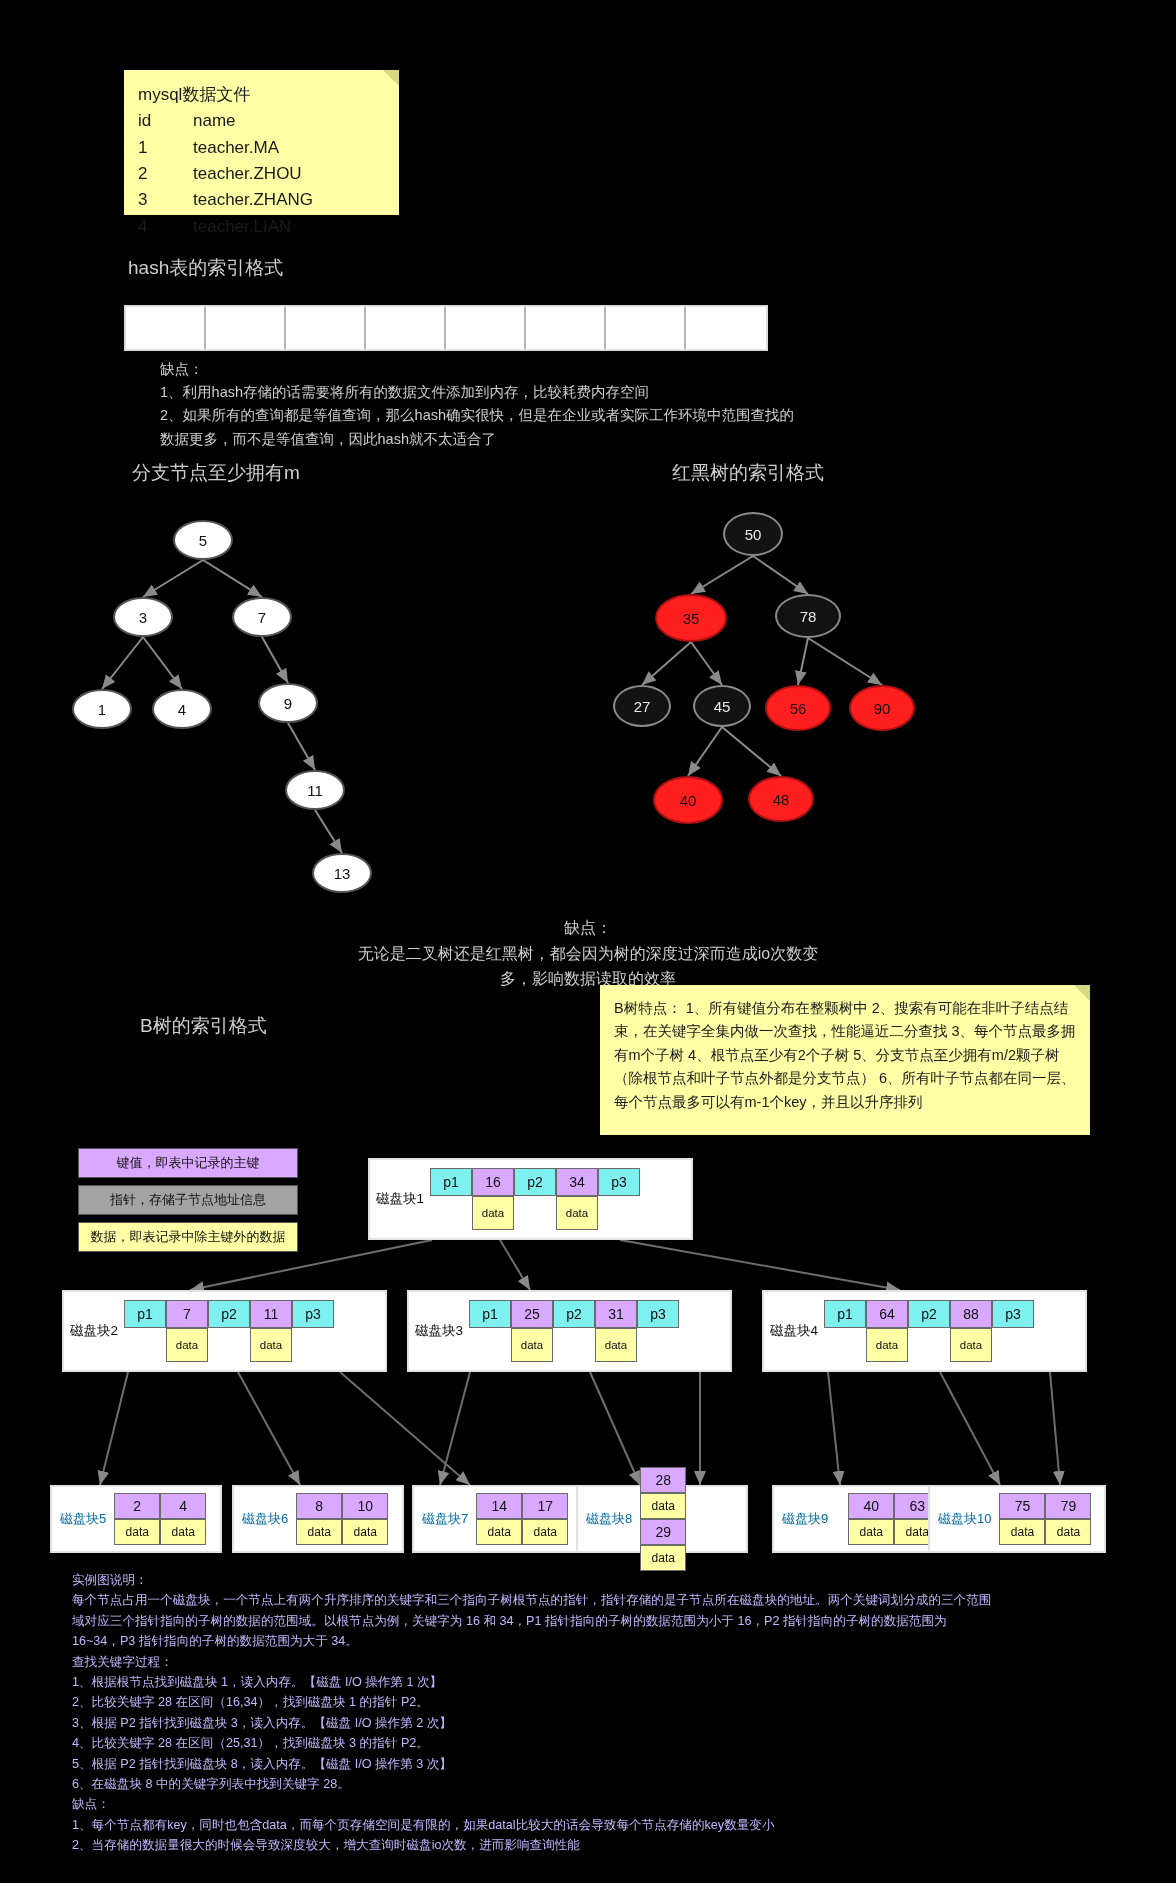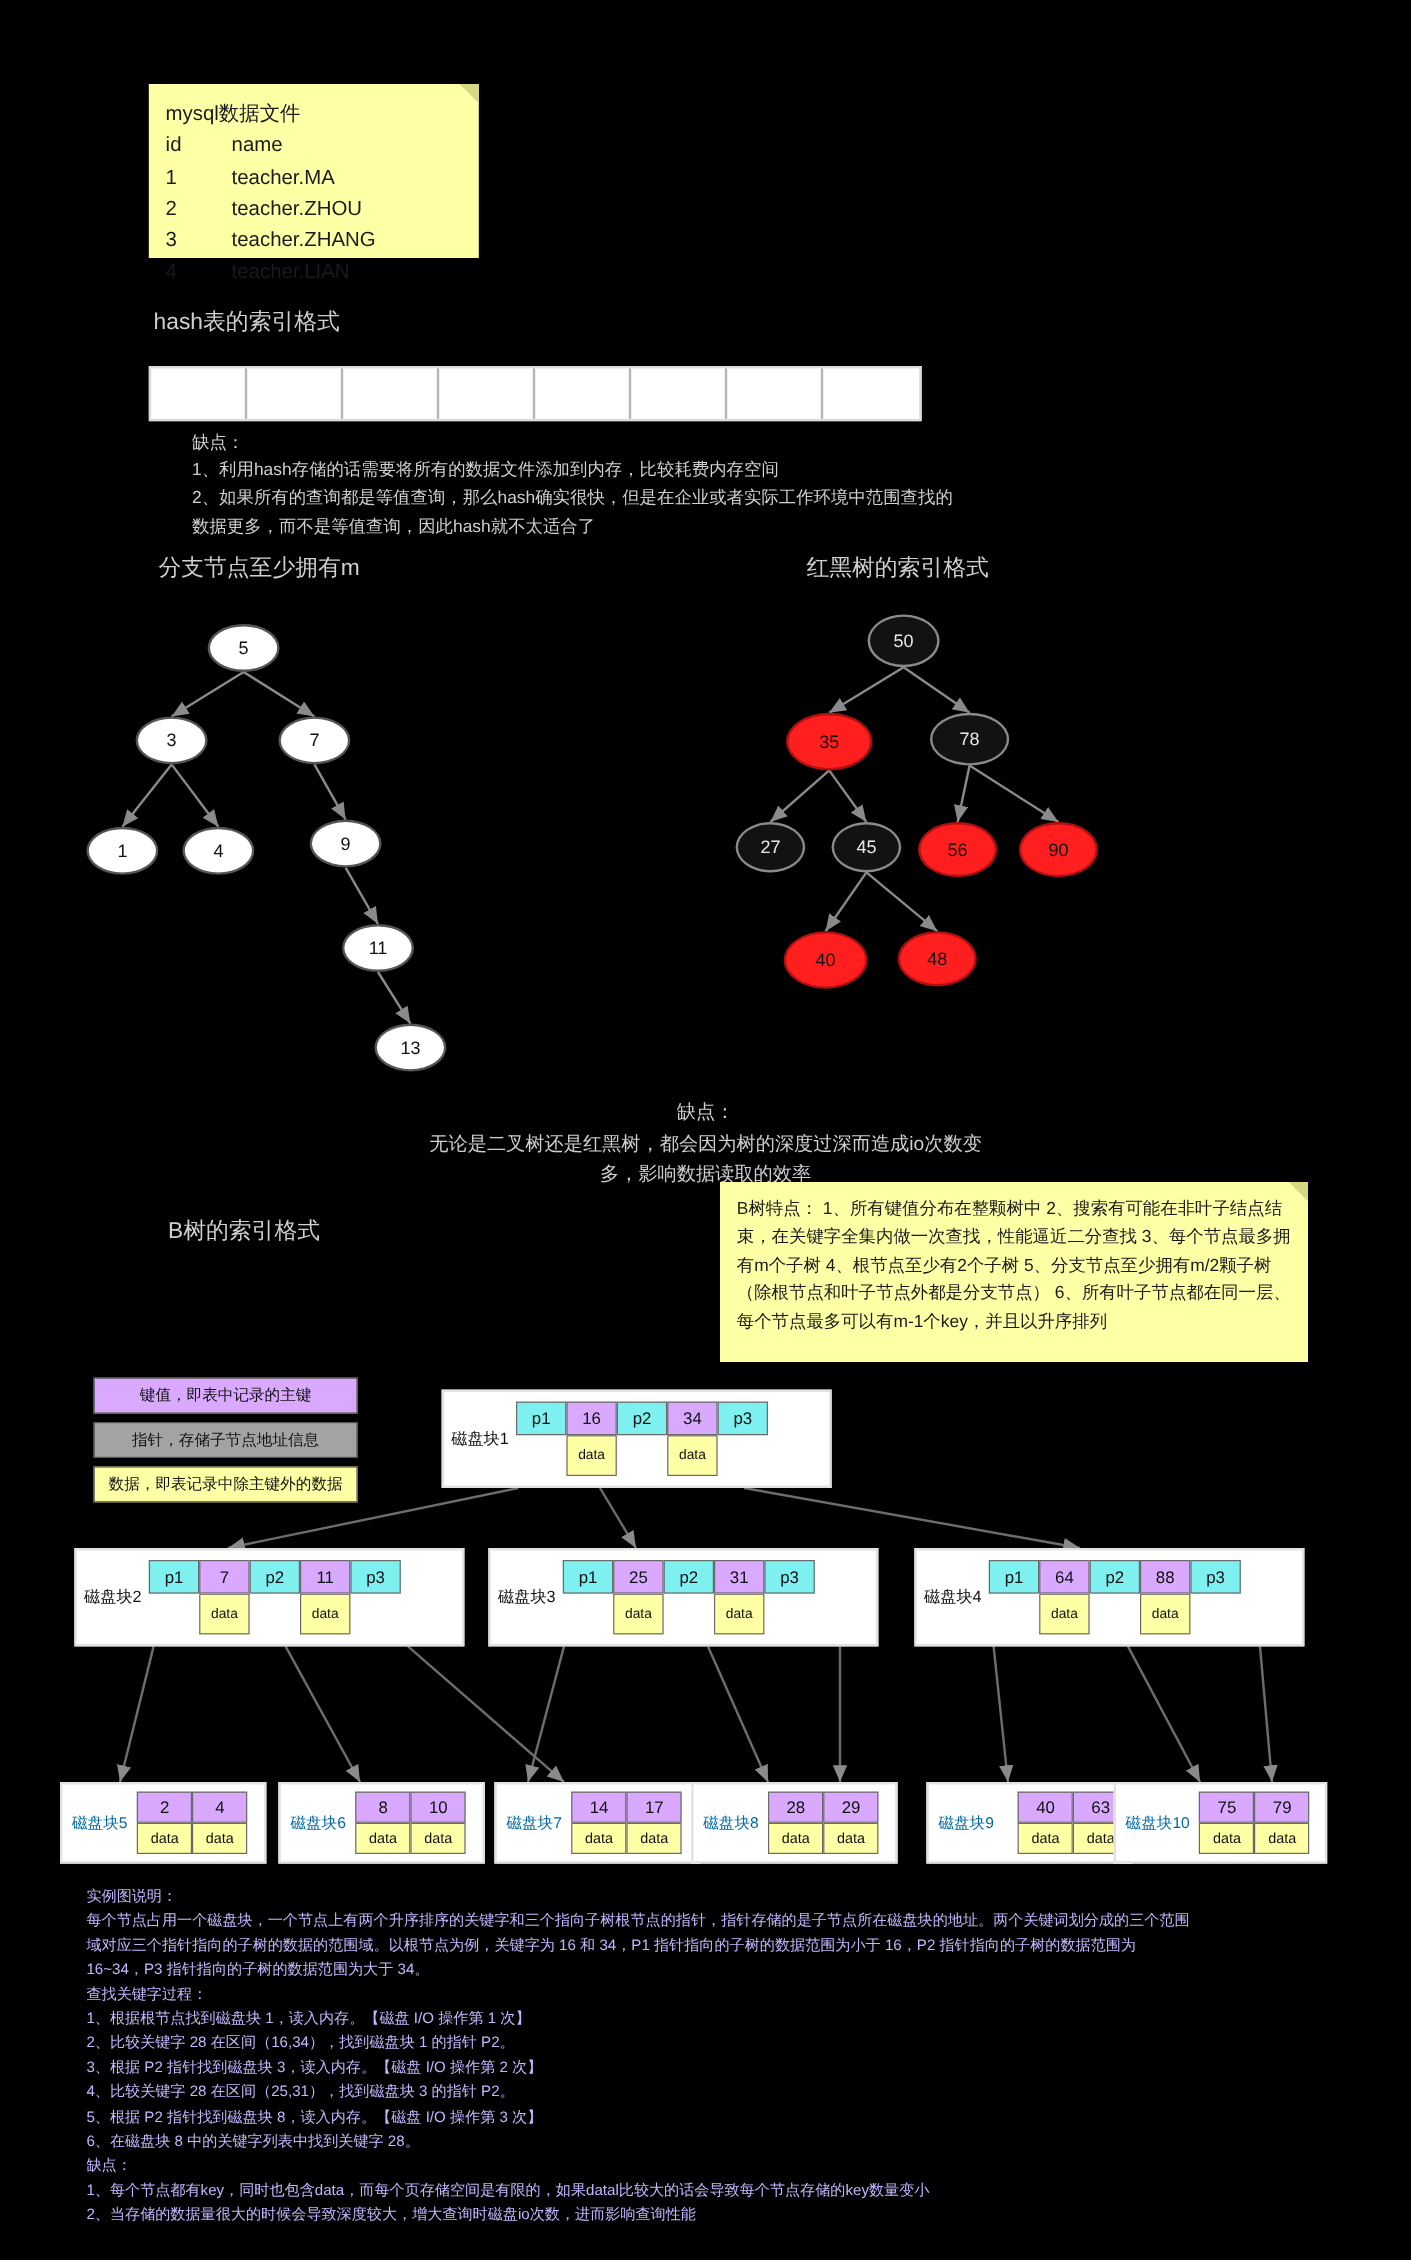--- a/index.html
+++ b/index.html
@@ -461,21 +461,21 @@
             <div class="dcell">data</div>
           </div>
           <div class="col">
             <div class="kcell">17</div>
             <div class="dcell">data</div>
           </div>
         </div>
       </div>
       <div class="leaf" style="left: 576px; top: 1485px; width: 172px; height: 68px;">
         <div class="dlabel">磁盘块8</div>
-        <div style="display: flex;">
+        <div style="display: flex; flex-direction: column;">
           <div class="col">
             <div class="kcell">28</div>
             <div class="dcell">data</div>
           </div>
           <div class="col">
             <div class="kcell">29</div>
             <div class="dcell">data</div>
           </div>
         </div>
       </div>

